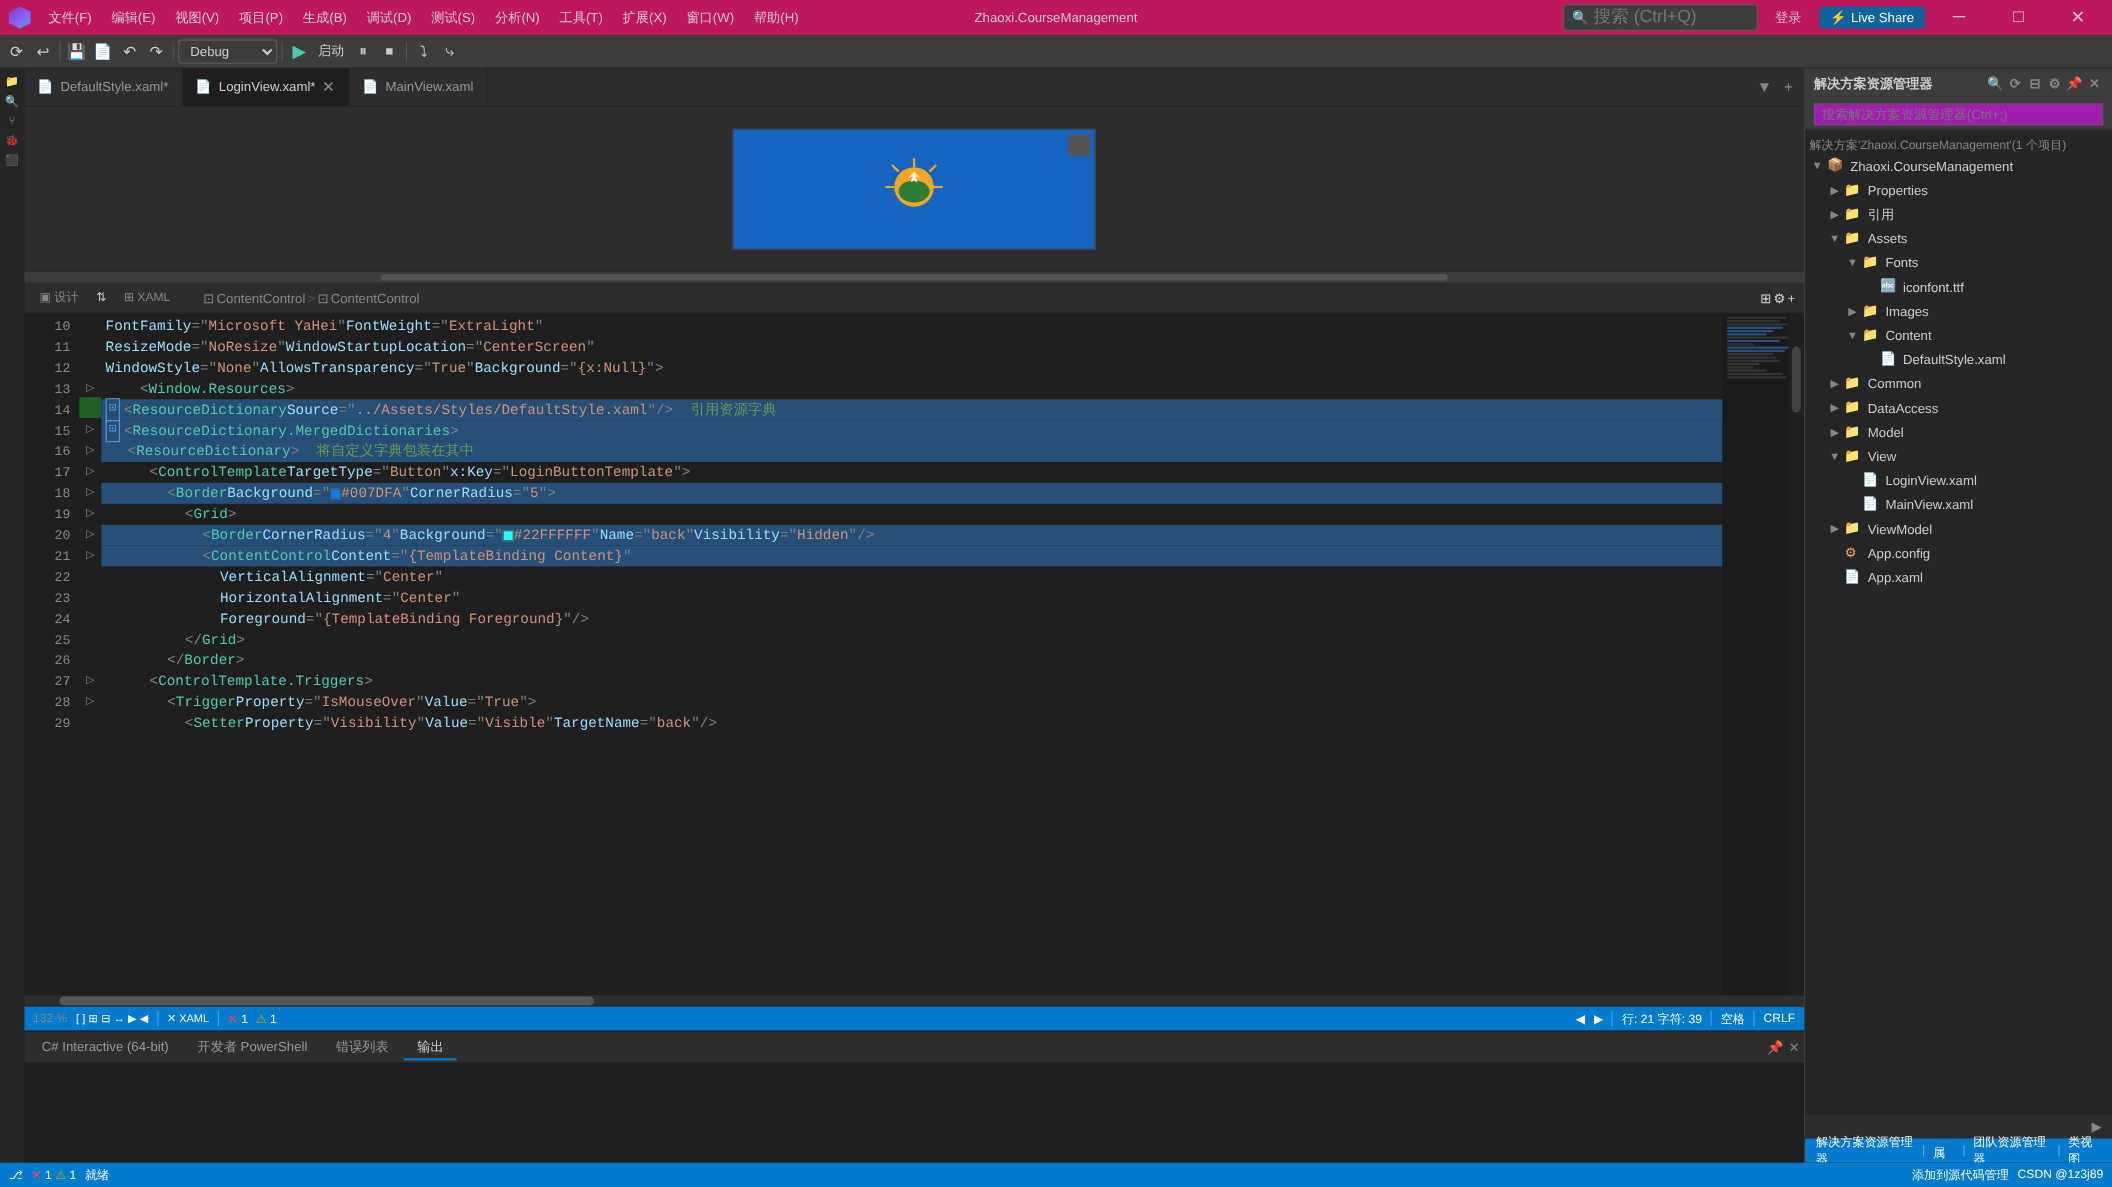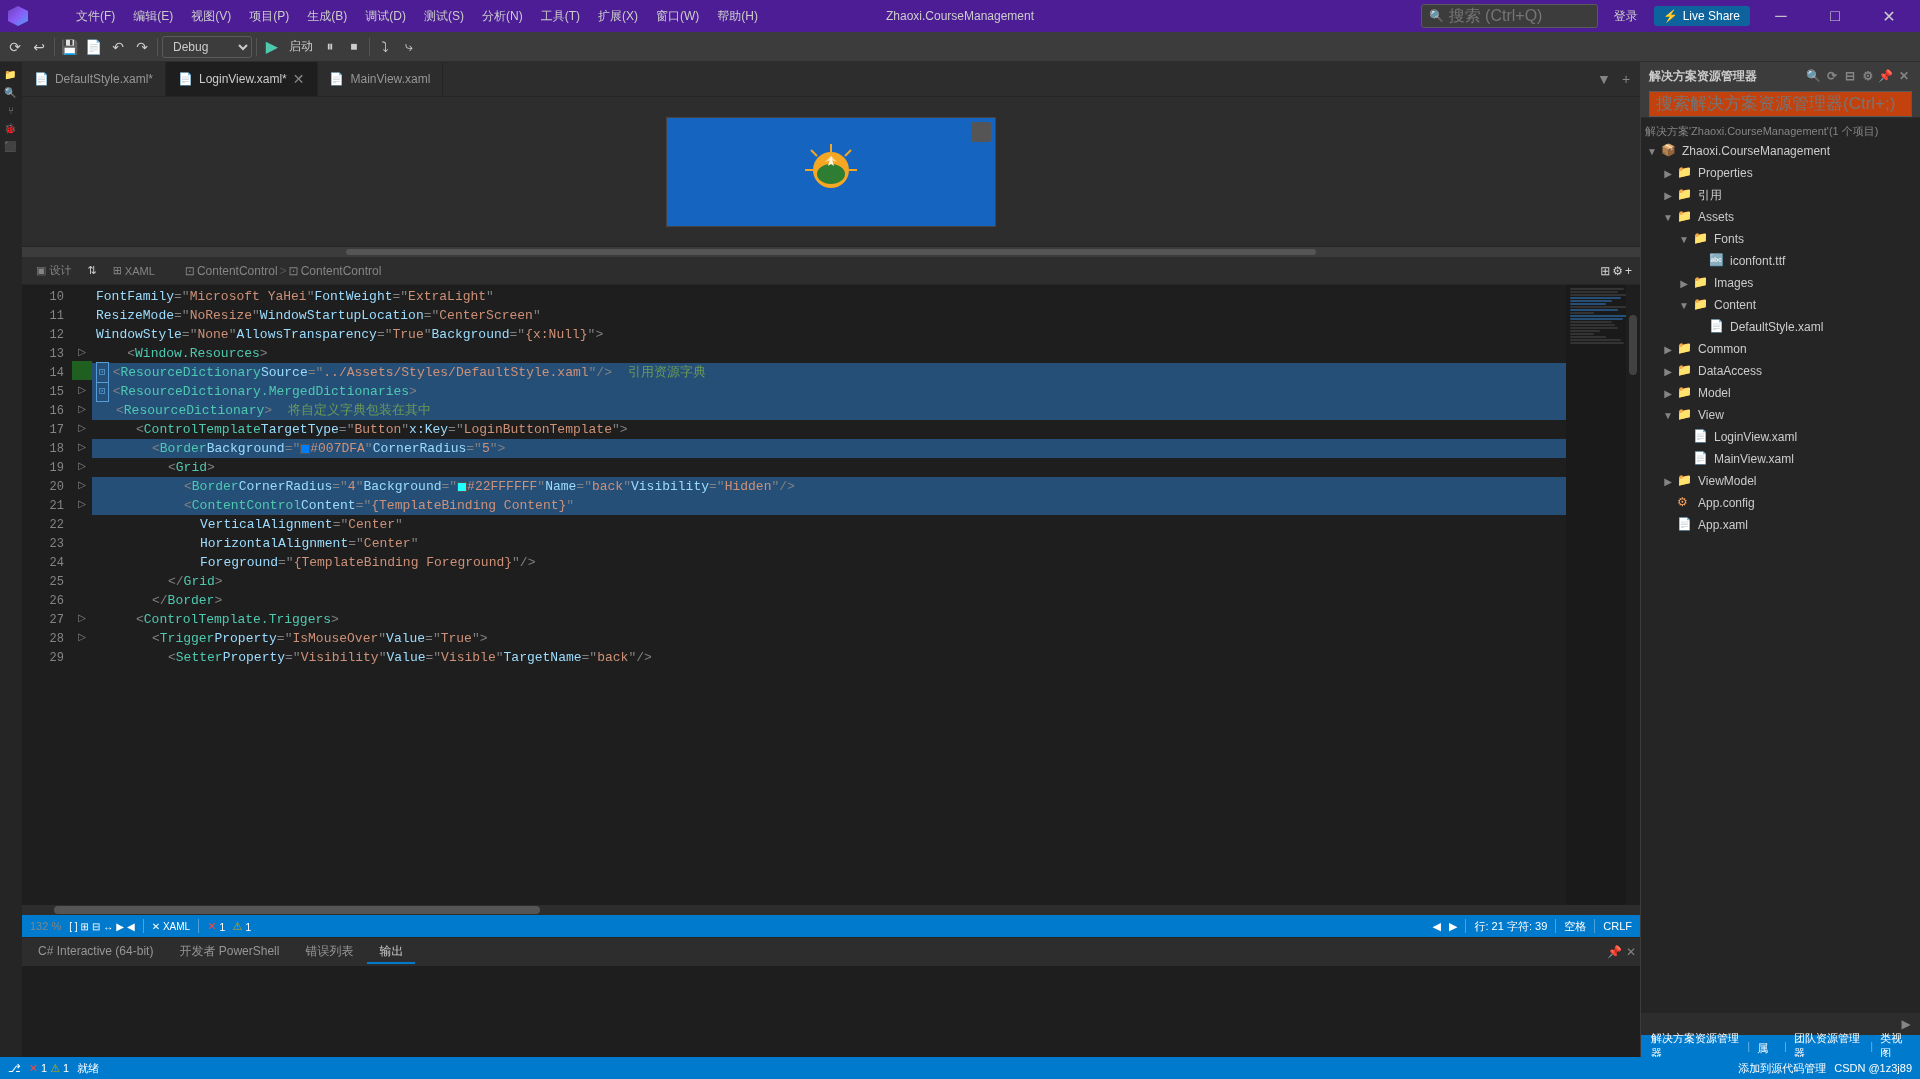--- a/index.html
+++ b/index.html
@@ -12,26 +12,25 @@
       color: #d4d4d4;
       overflow: hidden;
       display: flex;
       flex-direction: column;
     }
 
     
     .title-bar {
       display: flex;
       align-items: center;
-      background: #4c1d95;
+      background: #be185d;
       height: 32px;
       padding: 0 8px;
       flex-shrink: 0;
       color: #cccccc;
-      gap: 32px;
     }
     .title-bar .vs-logo {
       width: 20px; height: 20px; margin-right: 8px; flex-shrink: 0;
       background: linear-gradient(135deg, #6c3fbb 0%, #8b5cf6 50%, #4f9ef8 100%);
       clip-path: polygon(50% 0%, 100% 25%, 100% 75%, 50% 100%, 0% 75%, 0% 25%);
     }
     .title-bar .menu-items {
       display: flex; gap: 2px; align-items: center; flex: 1;
     }
     .title-bar .menu-item {
@@ -255,22 +254,22 @@
     .se-title-bar .controls { display: flex; gap: 2px; }
     .se-title-bar .ctrl-btn {
       width: 16px; height: 16px; display: flex; align-items: center; justify-content: center;
       cursor: pointer; color: #858585; font-size: 12px;
     }
     .se-search {
       height: 28px; background: #3c3c3c; padding: 2px 8px; display: flex;
       align-items: center; flex-shrink: 0; border-bottom: 1px solid #2d2d2d;
     }
     .se-search input {
-      flex: 1; background: #c2410c; border: 1px solid #5a5a5a; color: #cccccc;
-      font-size: 17px; padding: 2px 6px; outline: none;
+      flex: 1; background: #a21caf; border: 1px solid #5a5a5a; color: #cccccc;
+      font-size: 12px; padding: 2px 6px; outline: none;
     }
     .se-content {
       flex: 1; overflow: hidden; padding: 4px 0;
     }
     .tree-item {
       display: flex; align-items: center; padding: 1px 4px; cursor: pointer;
       height: 22px; gap: 2px; font-size: 12px; color: #cccccc;
     }
     .tree-item .arrow { width: 14px; text-align: center; font-size: 10px; color: #858585; }
     .tree-item .item-icon { width: 16px; height: 16px; margin-right: 3px; flex-shrink: 0; }

